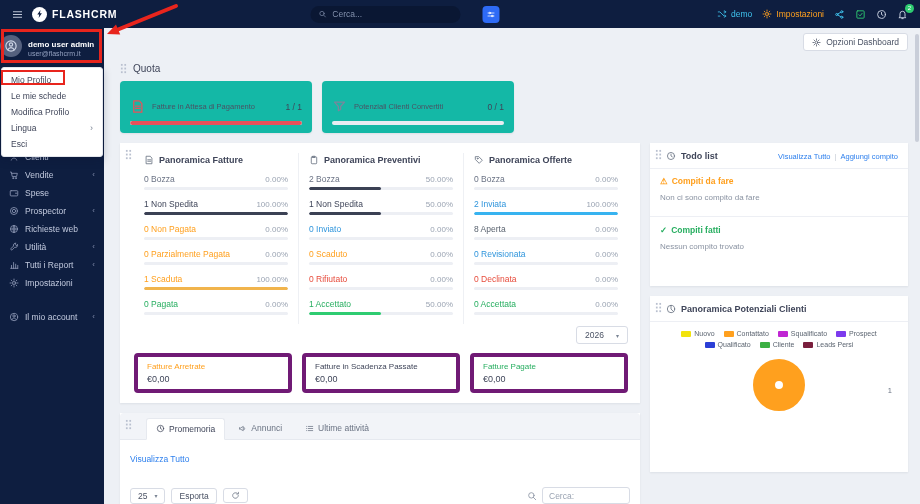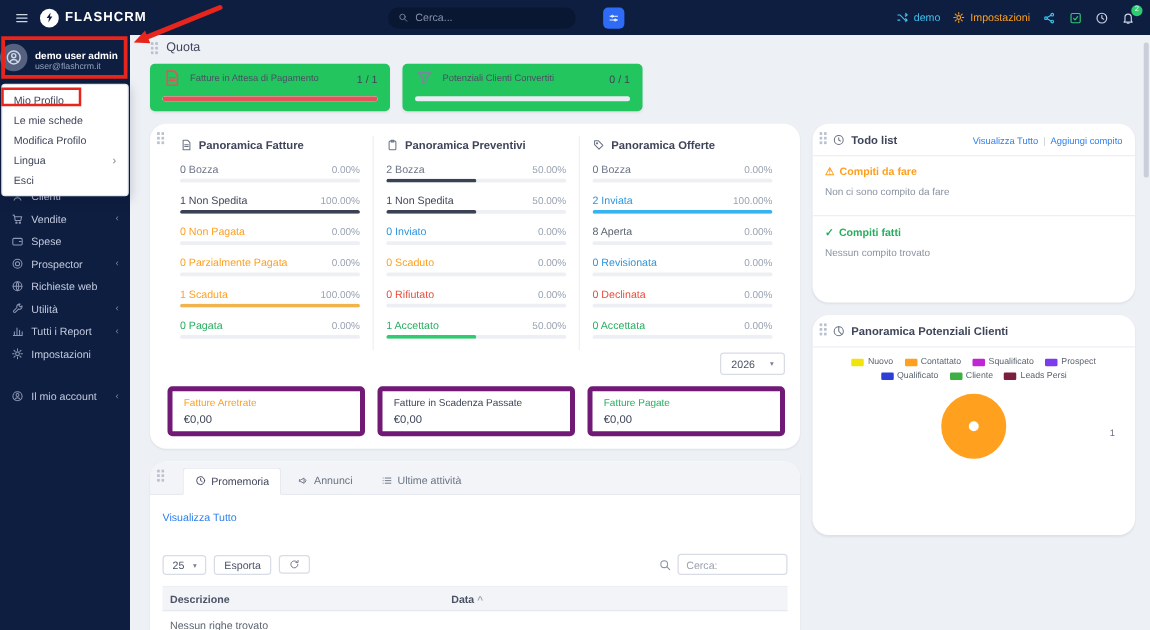--- a/index.html
+++ b/index.html
@@ -51,35 +51,35 @@
   .popup-item{display:flex;align-items:center;height:16px;padding:0 9px;font-size:8.5px;color:#3f4559;cursor:pointer}
   .pi-sub{margin-left:auto;color:#7a8494;font-size:9px}
 
   
   .content{position:absolute;left:104px;top:28px;right:0;bottom:0;padding:5px 12px 0 16px;overflow:hidden}
   .content-top{height:18px;position:relative}
   .dash-opts{position:absolute;right:0;top:0;display:flex;align-items:center;gap:5px;background:#fff;border:1px solid #d8dce5;border-radius:3px;font-size:8.5px;color:#4a5264;padding:3px 8px;cursor:pointer}
   .dash-opts [data-icon]{width:9px;height:9px}
   .drag{width:7px;height:11px;flex:none;background-image:radial-gradient(circle,#b9c0cf 1px,transparent 1.3px);background-size:3.5px 3.7px;cursor:grab}
   .drag-abs{position:absolute;top:6px;left:5px;z-index:2}
-  .quota-head{display:flex;align-items:center;gap:6px;margin:0 0 7px}
+  .quota-head{display:flex;align-items:center;gap:6px;margin:12px 0 7px}
   .quota-title{font-size:10px;color:#3f4559}
   .quota-cards{display:flex;gap:10px}
-  .quota-card{width:192px;background:#22c55e;border-radius:4px;box-shadow:0 1px 2px rgba(16,24,40,.07);padding:4px 10px 8px}
+  .quota-card{width:192px;background:#14b8a6;border-radius:4px;box-shadow:0 1px 2px rgba(16,24,40,.07);padding:18px 10px 8px}
   .qc-top{display:flex;align-items:center;gap:7px}
   .qc-ic{width:15px;height:15px}
   .qc-label{font-size:7.5px;color:#4a5264;flex:1;white-space:nowrap}
   .qc-value{font-size:8.5px;color:#3f4559;white-space:nowrap}
   .qc-bar{height:4px;border-radius:2px;background:#e9ecf2;margin-top:7px;overflow:hidden}
   .qc-fill{height:100%;border-radius:2px}
 
   .grid{display:flex;gap:10px;margin-top:10px}
   .col-left{width:520px;flex:none}
   .col-right{flex:1;min-width:0}
-  .card{background:#fff;border-radius:13px;box-shadow:0 1px 2px rgba(16,24,40,.07);position:relative}
+  .card{background:#fff;border-radius:0;box-shadow:0 1px 2px rgba(16,24,40,.07);position:relative}
 
   
   .overview-card{padding:10px 12px 10px 14px}
   .overview-cols{display:flex}
   .ov-col{flex:1;padding:2px 10px 0}
   .ov-col + .ov-col{border-left:1px solid #eef0f4}
   .ov-head{display:flex;align-items:center;gap:5px;margin-bottom:9px}
   .ov-head [data-icon]{color:#6a7383}
   .ov-title{font-size:9px;font-weight:bold;color:#3f4559}
   .ov-row{margin-bottom:9px}
@@ -368,20 +368,31 @@
       <div class="popup-item">
         <span>Lingua</span>
         <span class="pi-sub">›</span>
       </div>
       <div class="popup-item">
         <span>Esci</span>
       </div>
     </div>
 
   <main class="content">
+    <div class="content-top">
+      <button class="dash-opts">
+        <span data-icon="gear">
+            <svg viewBox="0 0 24 24" fill="none" stroke="currentColor" stroke-width="2" stroke-linecap="round" stroke-linejoin="round">
+              <circle cx="12" cy="12" r="3.6"></circle>
+              <path d="M12 2.5v3M12 18.5v3M2.5 12h3M18.5 12h3M5.3 5.3l2.1 2.1M16.6 16.6l2.1 2.1M18.7 5.3l-2.1 2.1M7.4 16.6l-2.1 2.1"></path>
+            </svg>
+          </span>
+        <span>Opzioni Dashboard</span>
+      </button>
+    </div>
 
     <div class="quota-head">
       <span class="drag"></span>
       <span class="quota-title">Quota</span>
     </div>
     <div class="quota-cards" id="quota-cards">
         <div class="quota-card">
           <div class="qc-top">
       <span class="qc-ic" data-icon="invoice" style="color:#e7515a">
               <svg viewBox="0 0 24 24" fill="none" stroke="currentColor" stroke-width="2" stroke-linecap="round" stroke-linejoin="round">

